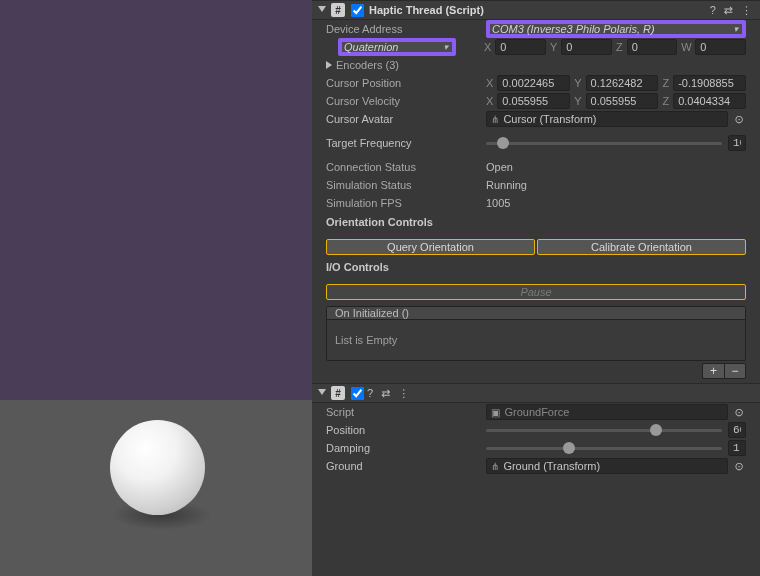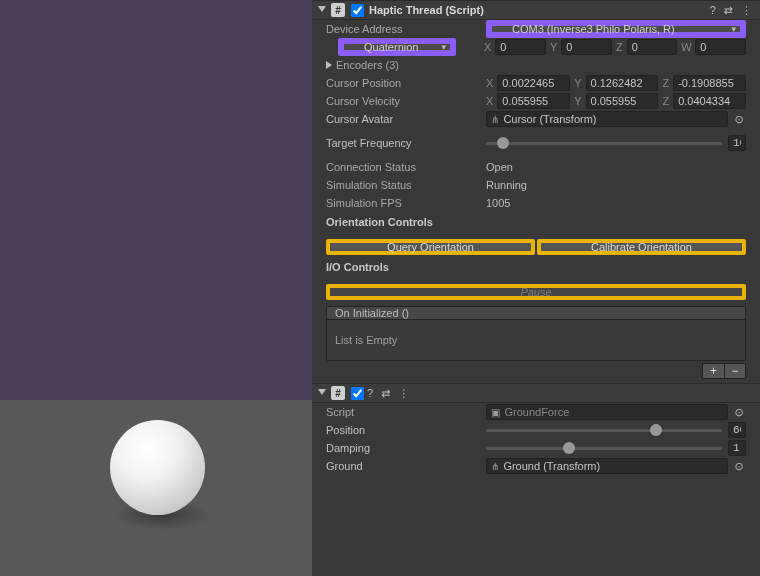--- a/index.html
+++ b/index.html
@@ -20,34 +20,34 @@
 .comp-title { color:#d8d8d8; font-weight:bold; margin-left:2px; flex:1; }
 .hdr-icons { display:flex; gap:8px; margin-right:4px; }
 .hdr-icons span { cursor:pointer; color:#bdbdbd; font-size:11px; }
 .row { display:flex; align-items:center; height:18px; padding: 1px 14px 1px 14px; }
 .row.indent2 { padding-left: 26px; }
 .label { width: 160px; color:#a8a8a8; }
 .label.light { color:#c0c0c0; }
 .val-area { flex:1; display:flex; align-items:center; gap:4px; }
 .num-input { background:#2a2a2a; border:1px solid #222; border-radius:2px; height:16px; color:#c5c5c5; padding:0 4px; font-size:11px; width:100%; }
 .axis-label { color:#888; width:10px; text-align:right; }
-.dropdown { background:#4b4b4b; border:6px solid #8b5cf6; border-radius:2px; height:18px; color:#d0d0d0; padding:0 18px 0 20px; font-size:11px; position:relative; display:flex; align-items:center; width:118px; }
+.dropdown { background:#4b4b4b; border:4px solid #8b5cf6; border-radius:2px; height:18px; color:#d0d0d0; padding:0 18px 0 2px; font-size:11px; position:relative; display:flex; align-items:center; width:118px;font-style:italic; }
 .dropdown:after { content:"▾"; position:absolute; right:4px; font-size:9px; color:#bbb; }
 .dropdown.wide { flex:1; width:auto; }
 .obj-field { background:#2a2a2a; border:1px solid #222; border-radius:2px; height:16px; color:#c5c5c5; padding:0 4px; font-size:11px; flex:1; display:flex; align-items:center; gap:4px; }
 .obj-field .branch { color:#999; font-size:10px; }
 .target-icon { width:14px; text-align:center; color:#bbb; cursor:pointer; }
 .slider-wrap { flex:1; display:flex; align-items:center; gap:6px; }
 .slider-track { flex:1; height:3px; background:#555; border-radius:2px; position:relative; }
 .slider-thumb { position:absolute; top:-5px; width:12px; height:12px; border-radius:50%; background:#999; transform:translateX(-50%); }
 .slider-val { width:18px;font-family:Liberation Mono, monospace; }
 .static-val { color:#bdbdbd; }
 .section-label { color:#c9c9c9; font-weight:bold; padding: 4px 14px 11px; }
 .btn-row { display:flex; gap:2px; padding: 0 14px 2px; }
-.btn { flex:1; background:#555; border:4px solid #eab308; border-radius:2px; height:16px; color:#d8d8d8; font-size:11px; display:flex; align-items:center; justify-content:center; cursor:pointer; }
+.btn { flex:1; background:#555; border:1px solid #eab308; border-radius:2px; height:16px; color:#d8d8d8; font-size:11px; display:flex; align-items:center; justify-content:center; cursor:pointer; }
 .btn.disabled { color:#7a7a7a; background:#454545;font-style:italic; }
 .event-box { margin: 4px 14px 2px; border:1px solid #222; background:#3a3a3a; border-radius:2px; }
 .event-hdr { background:#474747; padding:0 8px; color:#bdbdbd; border-bottom:1px solid #222; }
 .event-body { padding: 14px 8px; color:#a0a0a0; }
 .event-footer { display:flex; justify-content:flex-end; gap:0; padding: 0 14px 4px; }
 .small-btn { width:22px; height:16px; background:#555; border:1px solid #222; color:#ddd; display:flex; align-items:center; justify-content:center; cursor:pointer; font-size:12px; }
 .small-btn:first-child { border-radius:2px 0 0 2px; border-right:0; }
 .small-btn:last-child { border-radius:0 2px 2px 0; }
 .spacer { height:6px; }
 </style>

